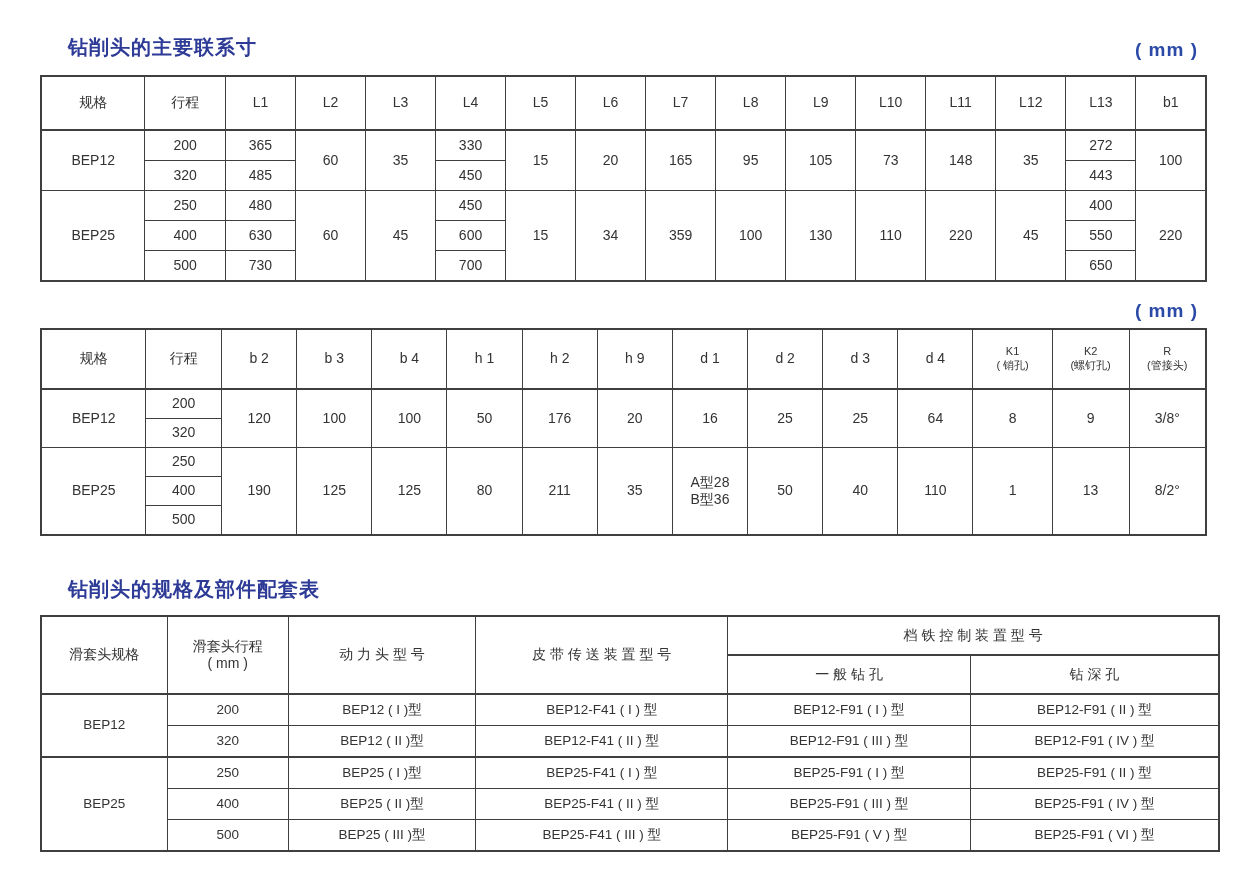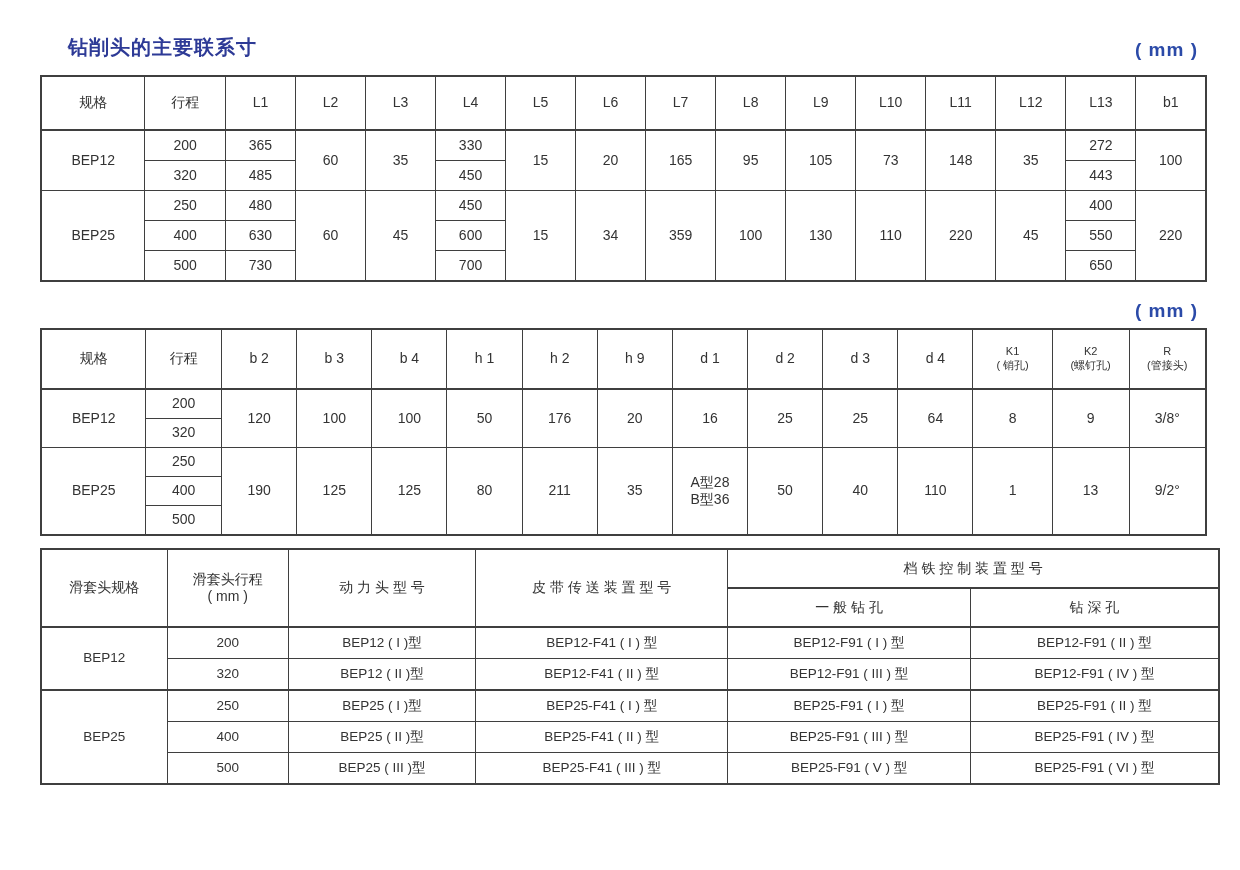--- a/index.html
+++ b/index.html
@@ -210,31 +210,34 @@
         <td rowspan="3">80</td>
         <td rowspan="3">211</td>
         <td rowspan="3">35</td>
         <td rowspan="3">A型28
 B型36</td>
         <td rowspan="3">50</td>
         <td rowspan="3">40</td>
         <td rowspan="3">110</td>
         <td rowspan="3">1</td>
         <td rowspan="3">13</td>
-        <td rowspan="3">9/2°</td>
+        <td rowspan="3">8/2°</td>
       </tr>
       <tr>
         <td>400</td>
       </tr>
       <tr>
         <td>500</td>
       </tr>
     </tbody>
   </table>
 
+  <div class="title2-row">
+    <span class="sec-title">钻削头的规格及部件配套表</span>
+  </div>
 
   <table class="t3">
     <colgroup>
       <col style="width:10.7%">
         <col style="width:10.3%">
         <col style="width:15.9%">
       <col style="width:21.4%">
         <col style="width:20.6%">
         <col style="width:21.1%">
     </colgroup>

